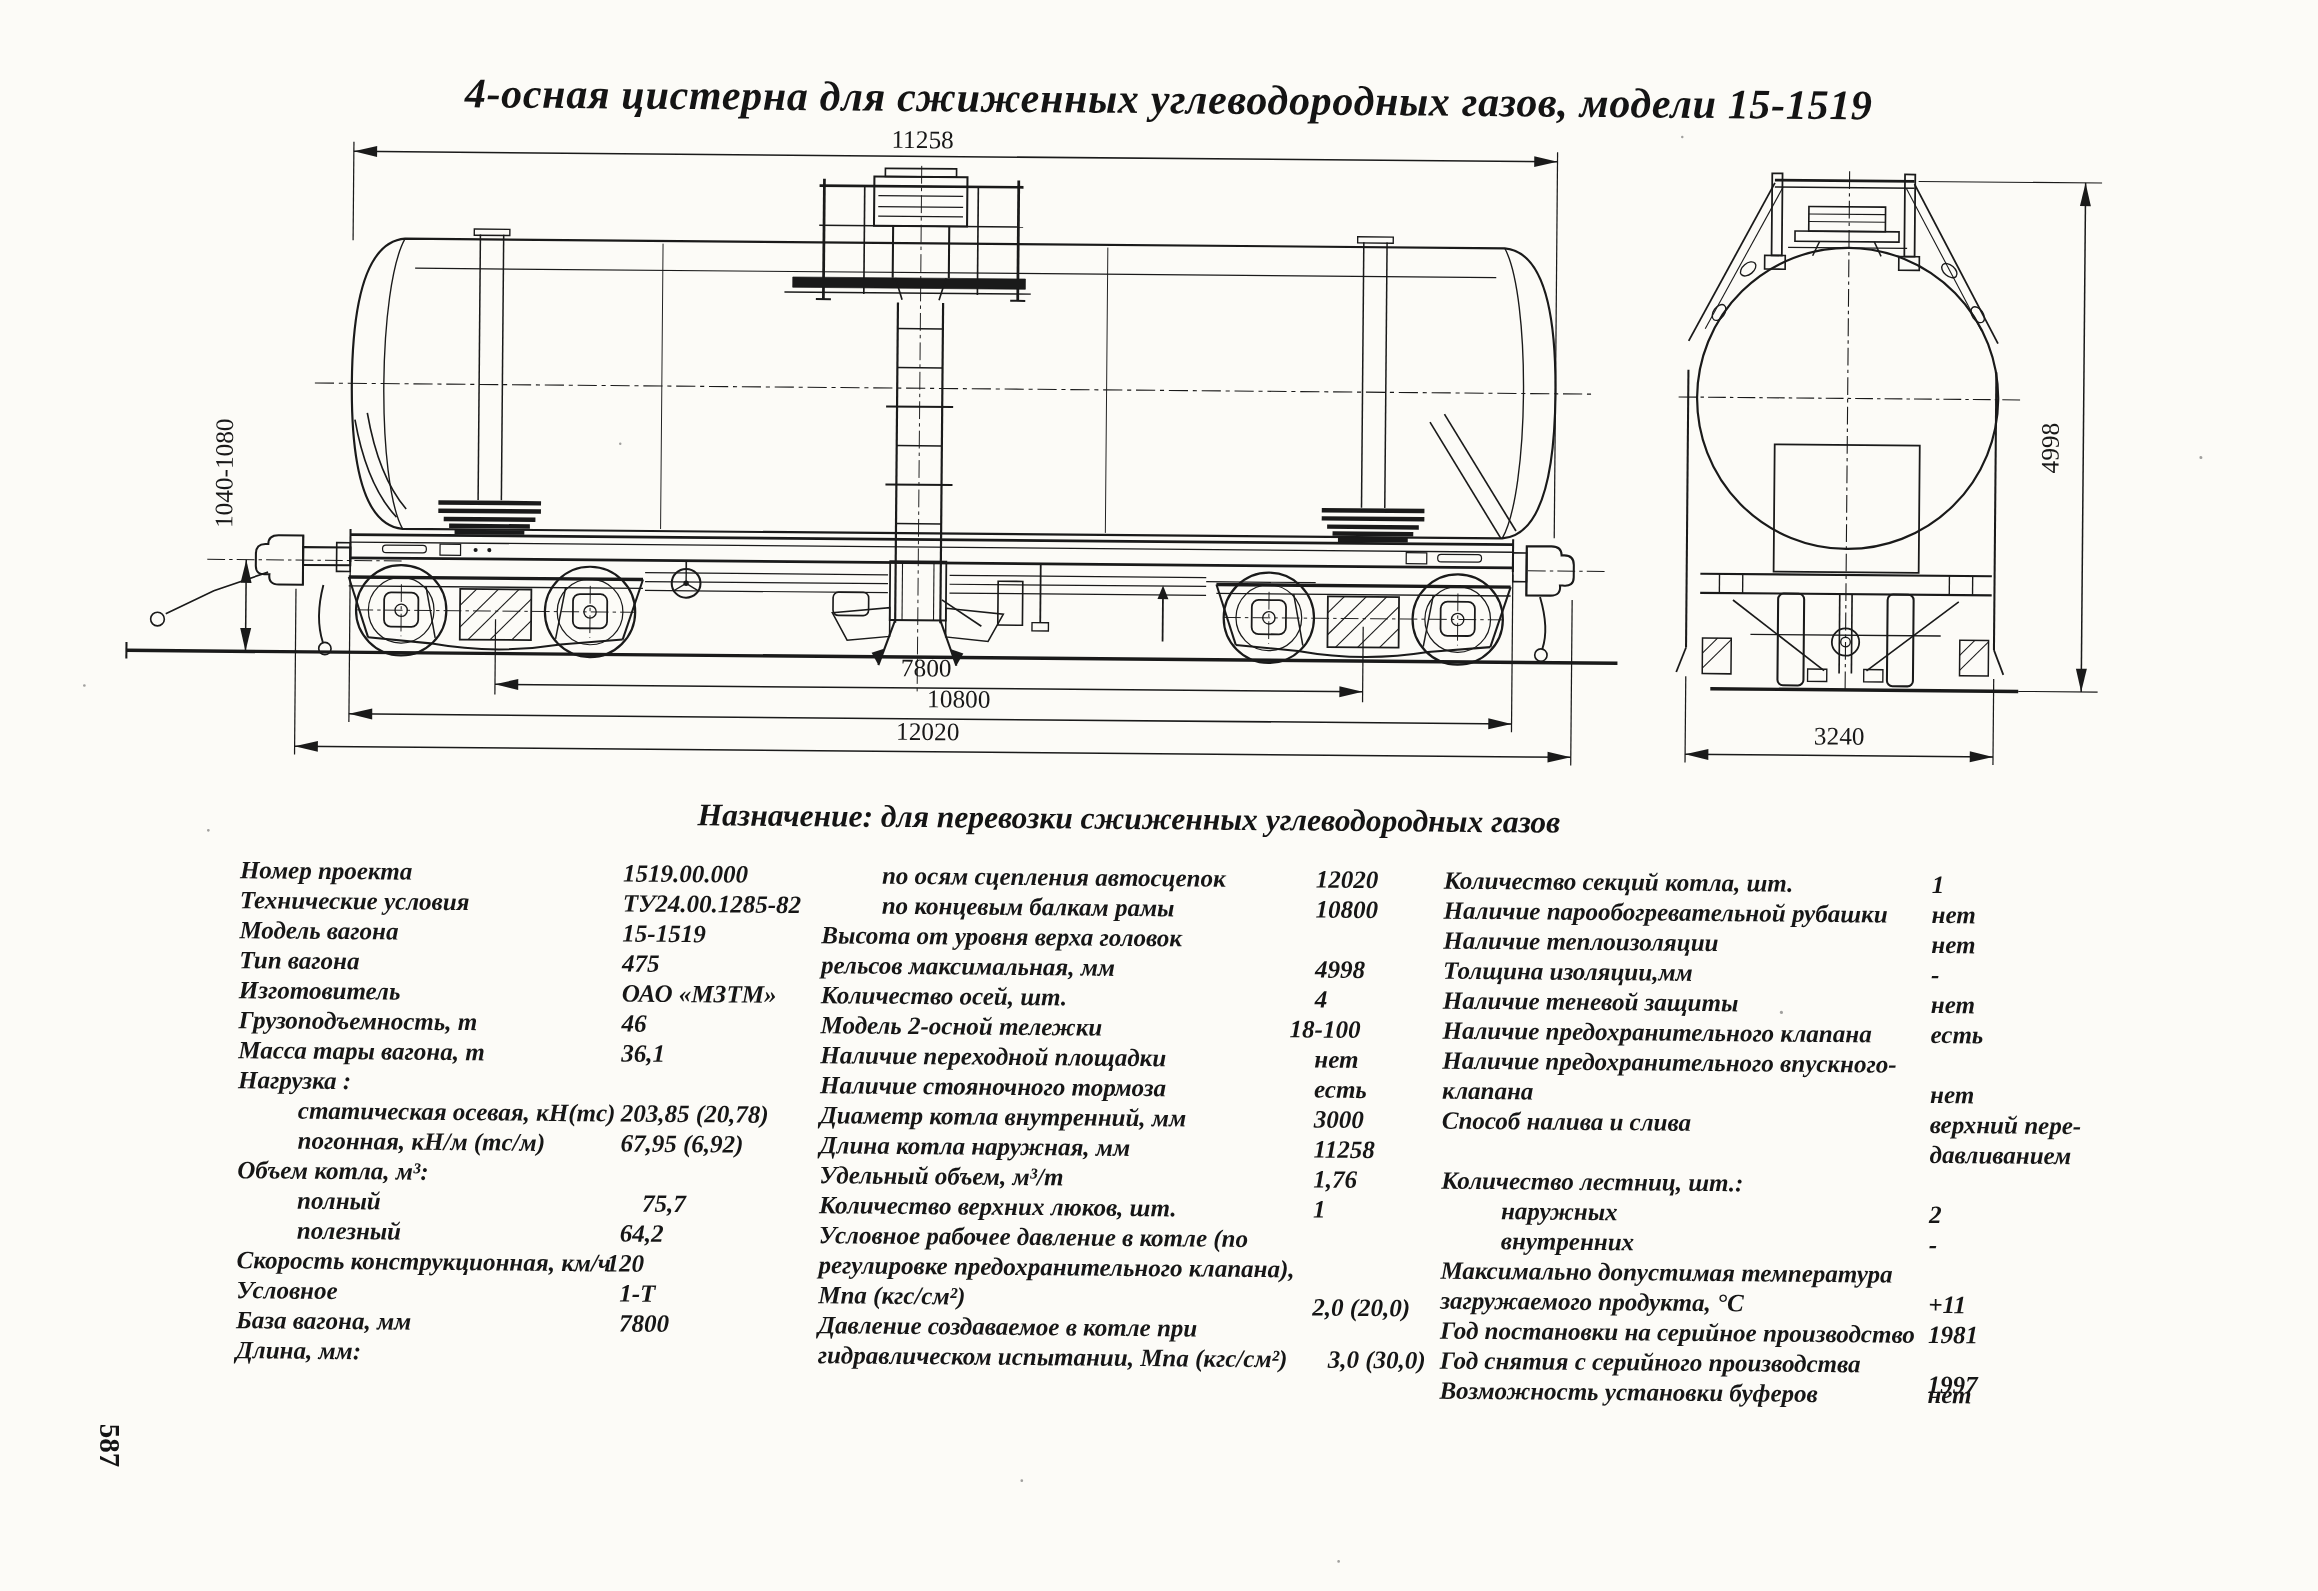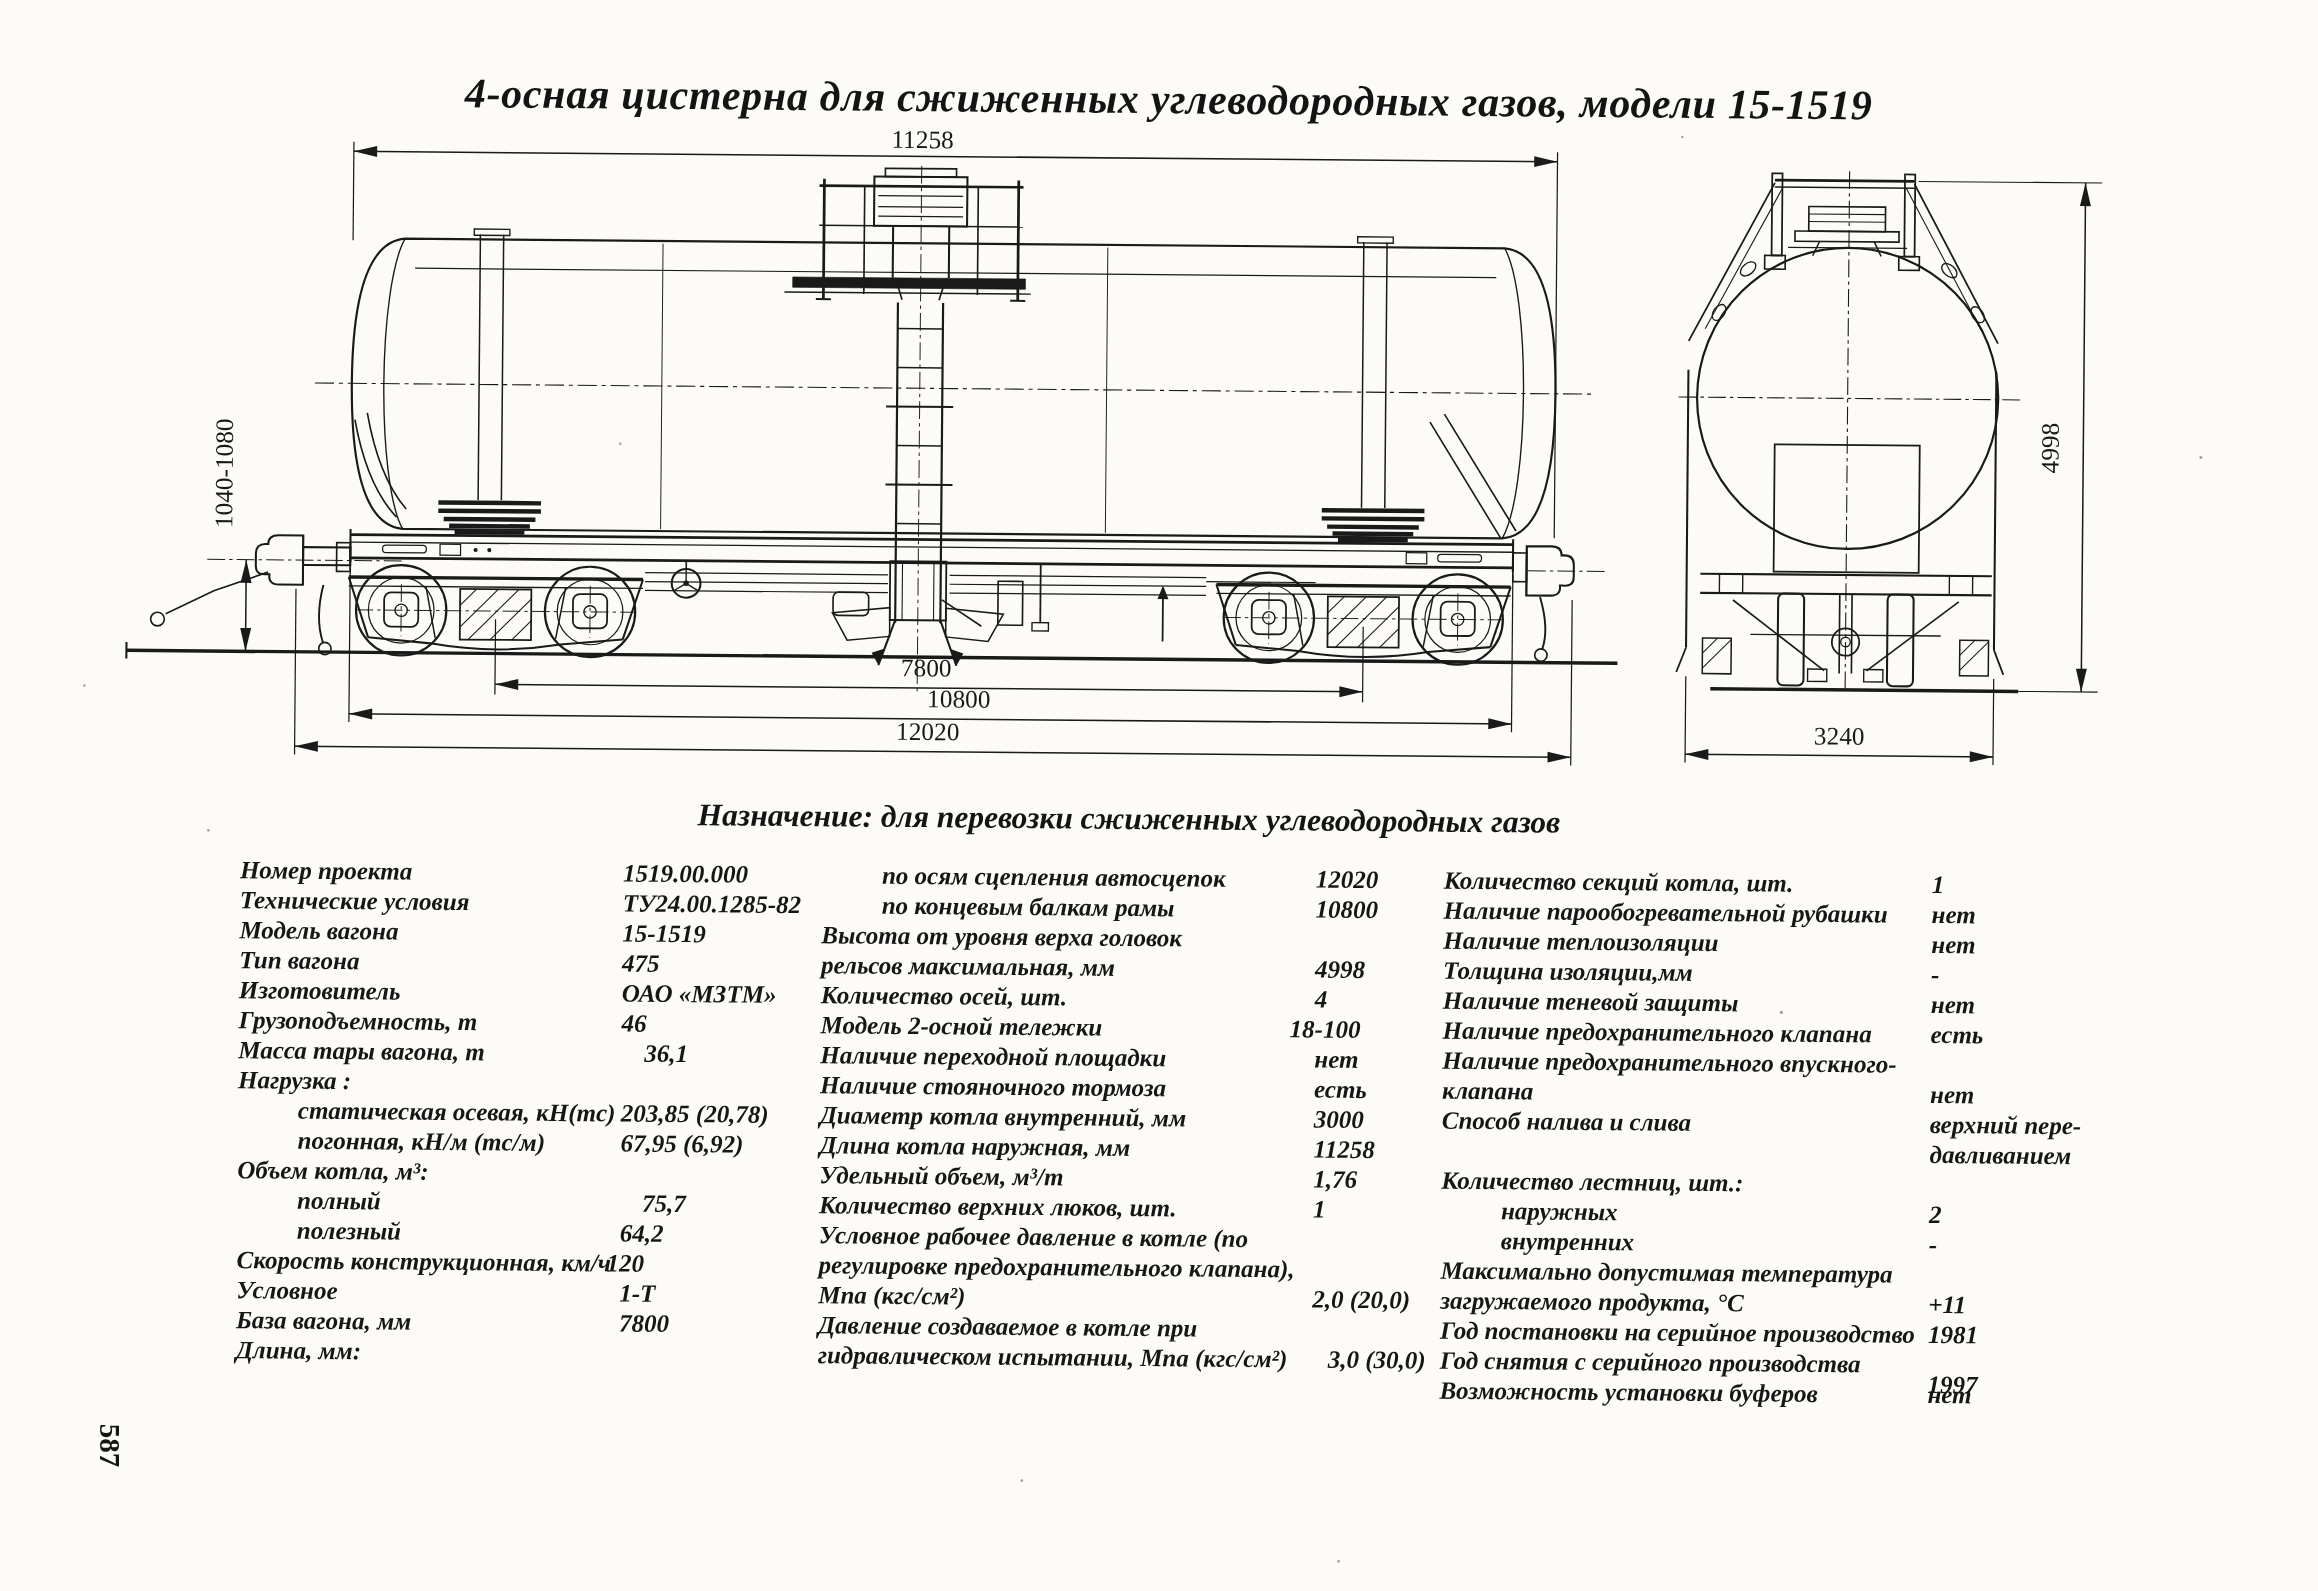--- a/index.html
+++ b/index.html
@@ -314,21 +314,21 @@
 
   <div class="purpose">Назначение: для перевозки сжиженных углеводородных газов</div>
 
   <div class="col" id="colL">
         <div class="row"><span class="lab">Номер проекта</span><span class="val" style="left: 383px;">1519.00.000</span></div>
         <div class="row"><span class="lab">Технические условия</span><span class="val" style="left: 383px;">ТУ24.00.1285-82</span></div>
         <div class="row"><span class="lab">Модель вагона</span><span class="val" style="left: 383px;">15-1519</span></div>
         <div class="row"><span class="lab">Тип вагона</span><span class="val" style="left: 383px;">475</span></div>
         <div class="row"><span class="lab">Изготовитель</span><span class="val" style="left: 383px;">ОАО «МЗТМ»</span></div>
         <div class="row"><span class="lab">Грузоподъемность, т</span><span class="val" style="left: 383px;">46</span></div>
-        <div class="row"><span class="lab">Масса тары вагона, т</span><span class="val" style="left: 383px; margin-left: 23px;">36,1</span></div>
+        <div class="row"><span class="lab">Масса тары вагона, т</span><span class="val" style="left: 383px;">36,1</span></div>
         <div class="row"><span class="lab">Нагрузка :</span><span class="val" style="left: 383px;"></span></div>
         <div class="row"><span class="lab ind">статическая осевая, кН(тс)</span><span class="val" style="left: 383px;">203,85 (20,78)</span></div>
         <div class="row"><span class="lab ind">погонная, кН/м (тс/м)</span><span class="val" style="left: 383px;">67,95 (6,92)</span></div>
         <div class="row"><span class="lab">Объем котла, м³:</span><span class="val" style="left: 383px;"></span></div>
         <div class="row"><span class="lab ind">полный</span><span class="val" style="left: 405px;">75,7</span></div>
         <div class="row"><span class="lab ind">полезный</span><span class="val" style="left: 383px;">64,2</span></div>
         <div class="row"><span class="lab">Скорость конструкционная, км/ч</span><span class="val" style="left: 370px; text-align: right;">120</span></div>
         <div class="row"><span class="lab">Условное</span><span class="val" style="left: 383px;">1-Т</span></div>
         <div class="row"><span class="lab">База вагона, мм</span><span class="val" style="left: 383px;">7800</span></div>
         <div class="row"><span class="lab">Длина, мм:</span><span class="val" style="left: 383px;"></span></div>
@@ -341,21 +341,21 @@
         <div class="row"><span class="lab">Количество осей, шт.</span><span class="val" style="left: 494px;">4</span></div>
         <div class="row"><span class="lab">Модель 2-осной тележки</span><span class="val" style="left: 469px;">18-100</span></div>
         <div class="row"><span class="lab">Наличие переходной площадки</span><span class="val" style="left: 494px;">нет</span></div>
         <div class="row"><span class="lab">Наличие стояночного тормоза</span><span class="val" style="left: 494px;">есть</span></div>
         <div class="row"><span class="lab">Диаметр котла внутренний, мм</span><span class="val" style="left: 494px;">3000</span></div>
         <div class="row"><span class="lab">Длина котла наружная, мм</span><span class="val" style="left: 494px;">11258</span></div>
         <div class="row"><span class="lab">Удельный объем, м³/т</span><span class="val" style="left: 494px;">1,76</span></div>
         <div class="row"><span class="lab">Количество верхних люков, шт.</span><span class="val" style="left: 494px;">1</span></div>
         <div class="row"><span class="lab">Условное рабочее давление в котле (по</span><span class="val" style="left: 494px;"></span></div>
         <div class="row"><span class="lab">регулировке предохранительного клапана),</span><span class="val" style="left: 494px;"></span></div>
-        <div class="row"><span class="lab">Мпа (кгс/см²)</span><span class="val" style="left: 494px;">2,0 (20,0)</span></div>
+        <div class="row"><span class="lab">Мпа (кгс/см²)</span><span class="val" style="left: 494px; margin-top: 8px;">2,0 (20,0)</span></div>
         <div class="row"><span class="lab">Давление создаваемое в котле при</span><span class="val" style="left: 494px;"></span></div>
         <div class="row"><span class="lab">гидравлическом испытании, Мпа (кгс/см²)</span><span class="val" style="left: 494px; margin-left: 16px;">3,0 (30,0)</span></div>
       </div>
   <div class="col" id="colR">
         <div class="row"><span class="lab">Количество секций котла, шт.</span><span class="val" style="left: 488px;">1</span></div>
         <div class="row"><span class="lab">Наличие парообогревательной рубашки</span><span class="val" style="left: 488px;">нет</span></div>
         <div class="row"><span class="lab">Наличие теплоизоляции</span><span class="val" style="left: 488px;">нет</span></div>
         <div class="row"><span class="lab">Толщина изоляции,мм</span><span class="val" style="left: 488px;">-</span></div>
         <div class="row"><span class="lab">Наличие теневой защиты</span><span class="val" style="left: 488px;">нет</span></div>
         <div class="row"><span class="lab">Наличие предохранительного клапана</span><span class="val" style="left: 488px;">есть</span></div>

